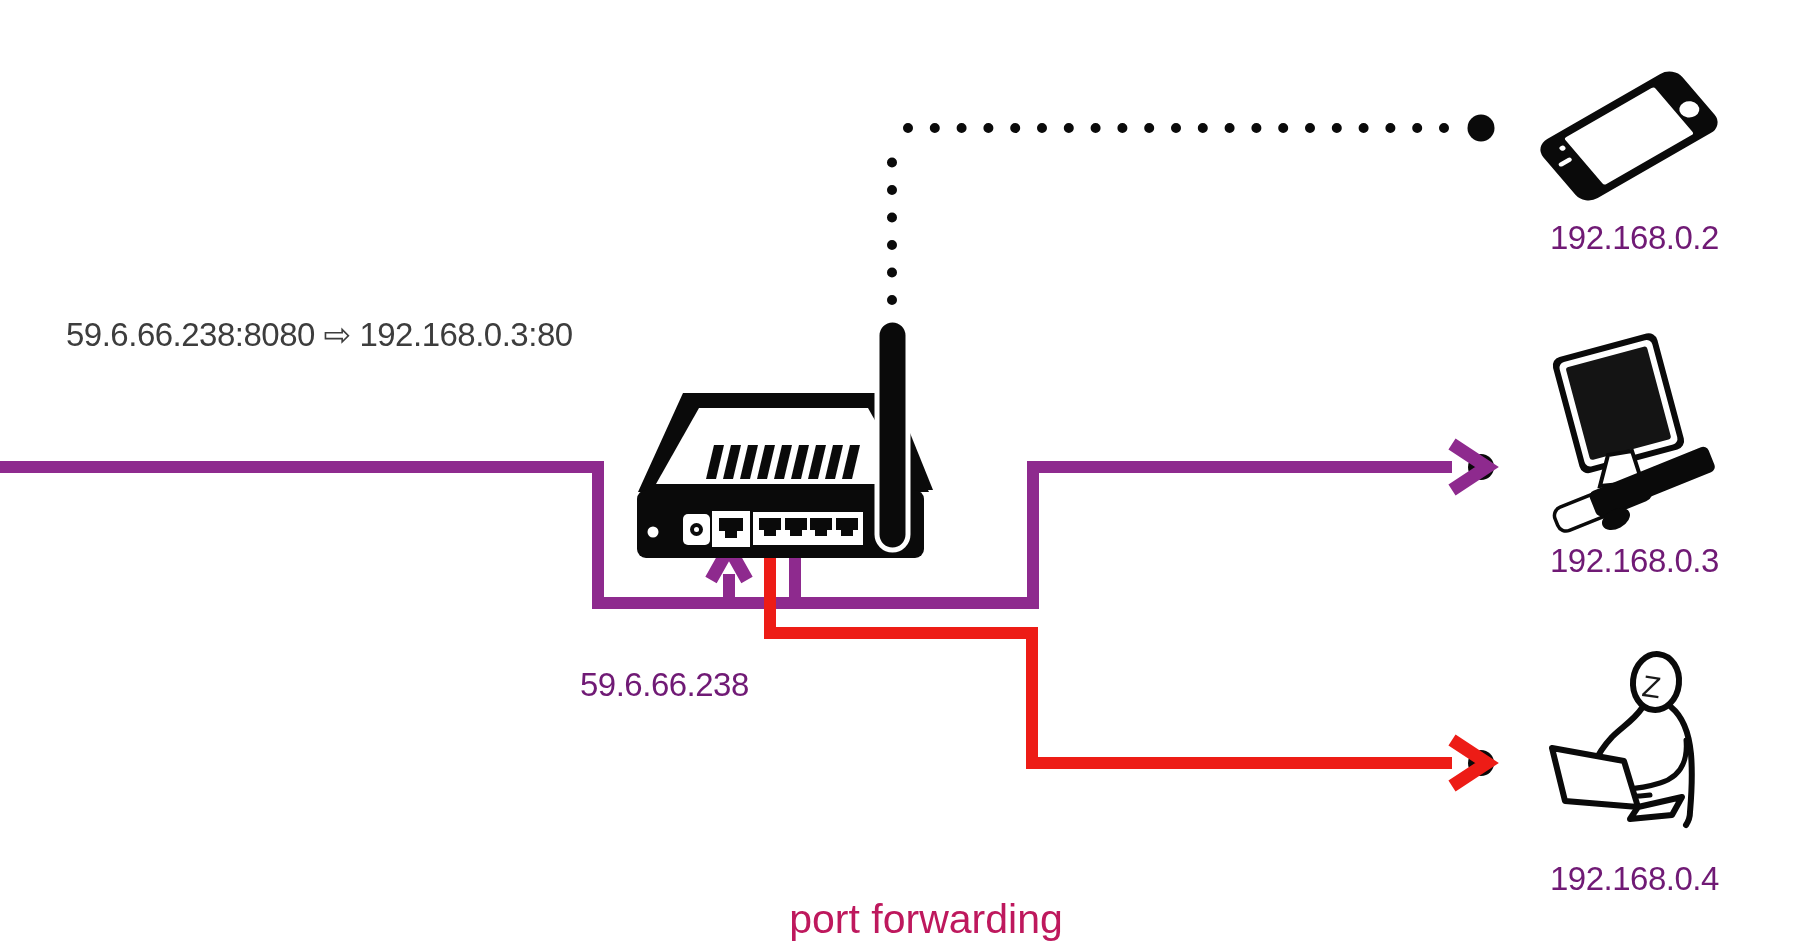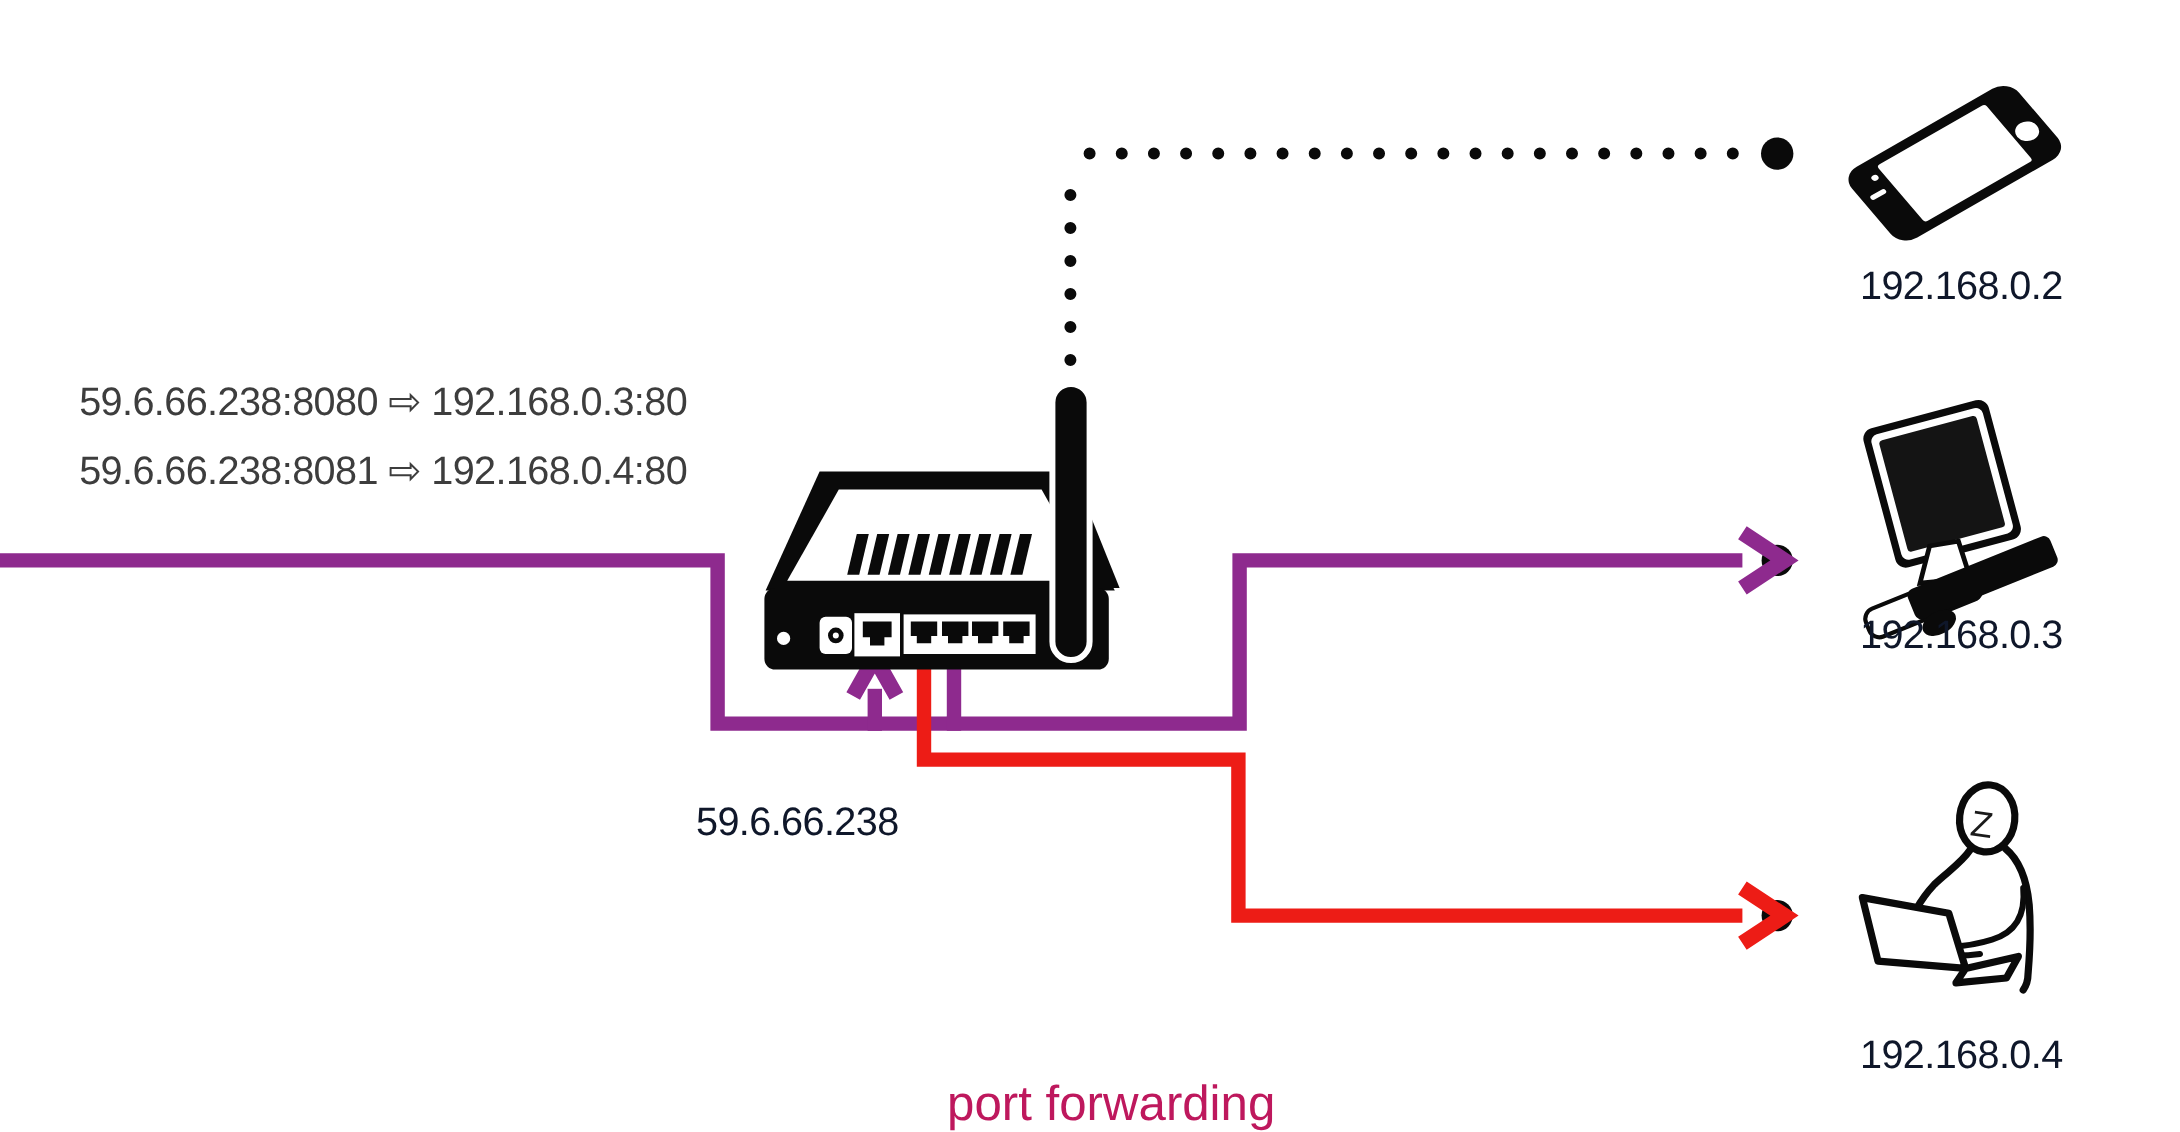--- a/index.html
+++ b/index.html
@@ -1,19 +1,19 @@
 <!DOCTYPE html>
 <html><head>
 <meta charset="utf-8">
 <style>
   html,body{margin:0;padding:0;background:#ffffff;}
   #stage{position:relative;width:1817px;height:943px;overflow:hidden;background:#ffffff;
          font-family:"Liberation Sans","DejaVu Sans",sans-serif;}
   #shapes{position:absolute;left:0;top:0;}
-  .label{position:absolute;white-space:nowrap;color:#0f172a;font-weight:300;letter-spacing:-0.5px;}
+  .label{position:absolute;white-space:nowrap;color:#701a75;font-weight:300;letter-spacing:-0.5px;}
   .map-line{left:18px;font-size:33px;color:#3d3d3d;margin-left:48px;}
   .ip-label{left:1550px;font-size:33px;}
   .router-ip{left:580px;top:666px;font-size:33px;text-align:right;}
   .diagram-title{left:926px;top:896px;transform:translateX(-50%);font-size:41px;
                  color:#be185d;font-weight:400;letter-spacing:0;}
 </style>
 </head>
 <body>
 
 <div id="stage">
@@ -118,22 +118,21 @@
       <path stroke-width="6" d="M1642,708 C1634,720 1622,727 1612,737 C1598,752 1592,766 1590,778"></path>
       <path stroke-width="6" d="M1671,707 C1682,716 1689,733 1691,754 C1693,778 1691,800 1690,812 C1690,818 1688,822 1686,825"></path>
       <path stroke-width="5" d="M1686,740 C1688,762 1680,777 1660,783 C1638,790 1610,791 1594,788"></path>
       <path stroke-width="5" d="M1594,788 C1604,796 1628,798 1650,795"></path>
       <path stroke-width="6" fill="#ffffff" stroke-linejoin="round" d="M1552,748 L1624,761 L1638,807 L1565,801 Z"></path>
       <path stroke-width="6" fill="#ffffff" stroke-linejoin="round" d="M1638,807 L1682,797 L1672,815 L1630,819 Z"></path>
     </g>
   </svg>
 
   <div class="label map-line" style="top:315px">59.6.66.238:8080 ⇨ 192.168.0.3:80</div>
-  <div class="label map-line" style="top:372px">59.6.66.238:8081 ⇨ 192.168.0.4:80</div>
 
   <div class="label router-ip">59.6.66.238</div>
 
   <div class="label ip-label" style="top:219px">192.168.0.2</div>
-  <div class="label ip-label" style="top:510px">192.168.0.3</div>
+  <div class="label ip-label" style="top:542px">192.168.0.3</div>
   <div class="label ip-label" style="top:860px">192.168.0.4</div>
 
   <div class="label diagram-title">port forwarding</div>
 </div>
 
 </body></html>

